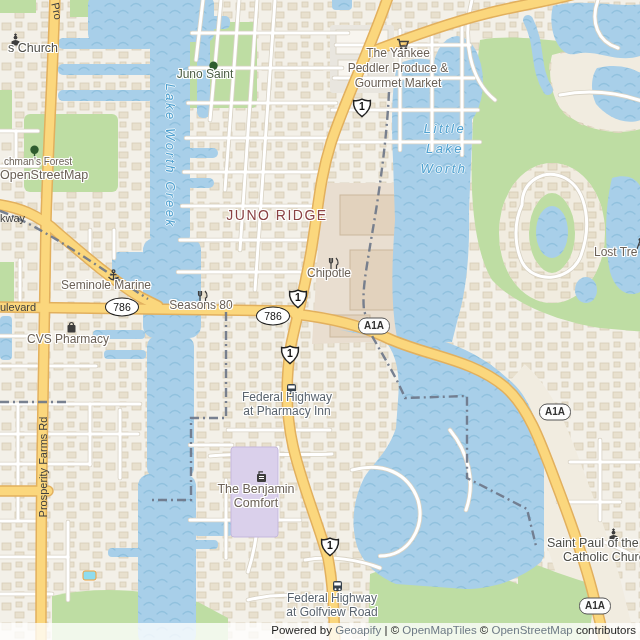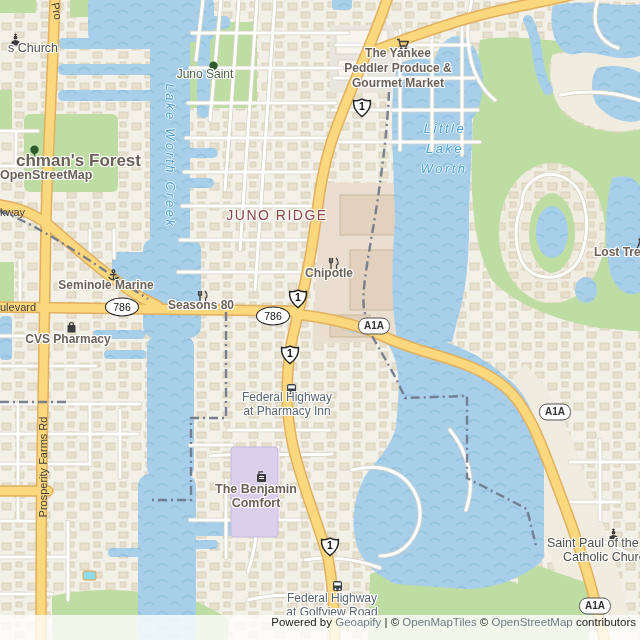--- a/index.html
+++ b/index.html
@@ -26,21 +26,21 @@
   .bigbox{fill:#f8f5ef;stroke:#d9d3c6;stroke-width:1;}
   .commercial{fill:var(--commercial_fill);}
   .cbldg{fill:#e2d2bd;stroke:#cbb89d;stroke-width:1;}
   .school{fill:var(--school_fill);stroke:#c5b8dd;stroke-width:1;}
   .pool{fill:#8edcef;stroke:#f0a23c;stroke-width:1;}
   
   .lb{position:absolute;white-space:nowrap;transform:translate(-50%,-50%);
       text-shadow:-1px -1px 0 #fff,1px -1px 0 #fff,-1px 1px 0 #fff,1px 1px 0 #fff,
                   0 -1px 0 #fff,0 1px 0 #fff,-1px 0 0 #fff,1px 0 0 #fff;}
   .lb-l{transform:translate(0,-50%);}
-  .poi{font-size:12px;color:var(--poi_label);font-weight:bold;}
+  .poi{font-size:12px;color:var(--poi_label);}
   .church{font-size:12.5px;color:#4e4e48;}
   .park{font-size:12px;color:#4c5e44;}
   .transit{font-size:12px;color:var(--transit_label);}
   .district{font-size:14px;font-weight:normal;letter-spacing:1.5px;color:var(--district_label);}
   .wlabel{font-size:13px;font-style:italic;letter-spacing:2.5px;color:var(--water_label);
       text-shadow:-1px 0 0 rgba(235,246,252,.85),1px 0 0 rgba(235,246,252,.85),0 -1px 0 rgba(235,246,252,.85),0 1px 0 rgba(235,246,252,.85);}
   .rdlabel{font-size:11px;color:var(--road_label);text-shadow:none;}
   .rot90{transform:translate(-50%,-50%) rotate(90deg);}
   .rotm90{transform:translate(-50%,-50%) rotate(-90deg);}
   .rot78{transform:translate(-50%,-50%) rotate(78deg);}
@@ -48,21 +48,21 @@
   .shield{position:absolute;transform:translate(-50%,-50%);}
   .sh-us{width:22px;height:22px;}
   .sh-us span{position:absolute;left:0;top:3px;width:100%;text-align:center;
       font-size:10.5px;font-weight:bold;color:#111;}
   .sh-oval{width:32px;height:17px;background:#fff;border:1.6px solid #222;border-radius:50%;
       font-size:10.5px;color:#111;text-align:center;line-height:16px;}
   .sh-rect{padding:0 5px;height:15px;background:#fdfdfd;border:1.5px solid #555;border-radius:8px;
       font-size:10px;font-weight:bold;color:#333;text-align:center;line-height:14px;}
   .icon{position:absolute;transform:translate(-50%,-50%);}
   
-  .attrib{position:absolute;left:0;right:0;bottom:0;height:25px;background:rgba(255,255,255,.78);
+  .attrib{position:absolute;left:0;right:0;bottom:0;height:17px;background:rgba(255,255,255,.78);
       font-size:11.5px;color:#1d1d1d;text-align:right;padding:1px 4px 0 0;box-sizing:border-box;}
   .attrib a{color:var(--attribution_link);text-decoration:none;cursor:pointer;}
 </style>
 </head>
 <body>
 
 <div id="map">
 
 <svg width="640" height="640" viewBox="0 0 640 640">
   <defs>
@@ -375,23 +375,23 @@
 
 <div class="lb lb-l church" style="left:8px;top:48px">s Church</div>
 <div class="lb park" style="left:205px;top:74px">Juno Saint</div>
 <div class="lb poi" style="left:398px;top:53px">The Yankee</div>
 <div class="lb poi" style="left:398px;top:68px">Peddler Produce &amp;</div>
 <div class="lb poi" style="left:398px;top:83px">Gourmet Market</div>
 <div class="lb wlabel rot90" style="left:170px;top:156px">Lake Worth Creek</div>
 <div class="lb wlabel" style="left:445px;top:128px">Little</div>
 <div class="lb wlabel" style="left:445px;top:148px">Lake</div>
 <div class="lb wlabel" style="left:444px;top:168px">Worth</div>
-<div class="lb lb-l poi" style="left:16px;top:161px;font-size:17px">chman's Forest</div>
+<div class="lb lb-l poi" style="left:4px;top:161px;font-size:10px">chman's Forest</div>
 <div class="lb lb-l poi" style="left:0;top:175px;font-size:12.5px">OpenStreetMap</div>
-<div class="lb lb-l rdlabel" style="left:0;top:212px">kway</div>
+<div class="lb lb-l rdlabel" style="left:0;top:218px">kway</div>
 <div class="lb district" style="left:277px;top:215px">JUNO RIDGE</div>
 <div class="lb lb-l poi" style="left:594px;top:252px">Lost Tre</div>
 <div class="lb poi" style="left:106px;top:285px">Seminole Marine</div>
 <div class="lb poi" style="left:201px;top:305px">Seasons 80</div>
 <div class="lb lb-l rdlabel" style="left:0;top:307px">ulevard</div>
 <div class="lb poi" style="left:68px;top:339px">CVS Pharmacy</div>
 <div class="lb poi" style="left:329px;top:273px">Chipotle</div>
 <div class="lb transit" style="left:287px;top:397px">Federal Highway</div>
 <div class="lb transit" style="left:287px;top:411px">at Pharmacy Inn</div>
 <div class="lb rdlabel rotm90" style="left:43px;top:467px">Prosperity Farms Rd</div>

